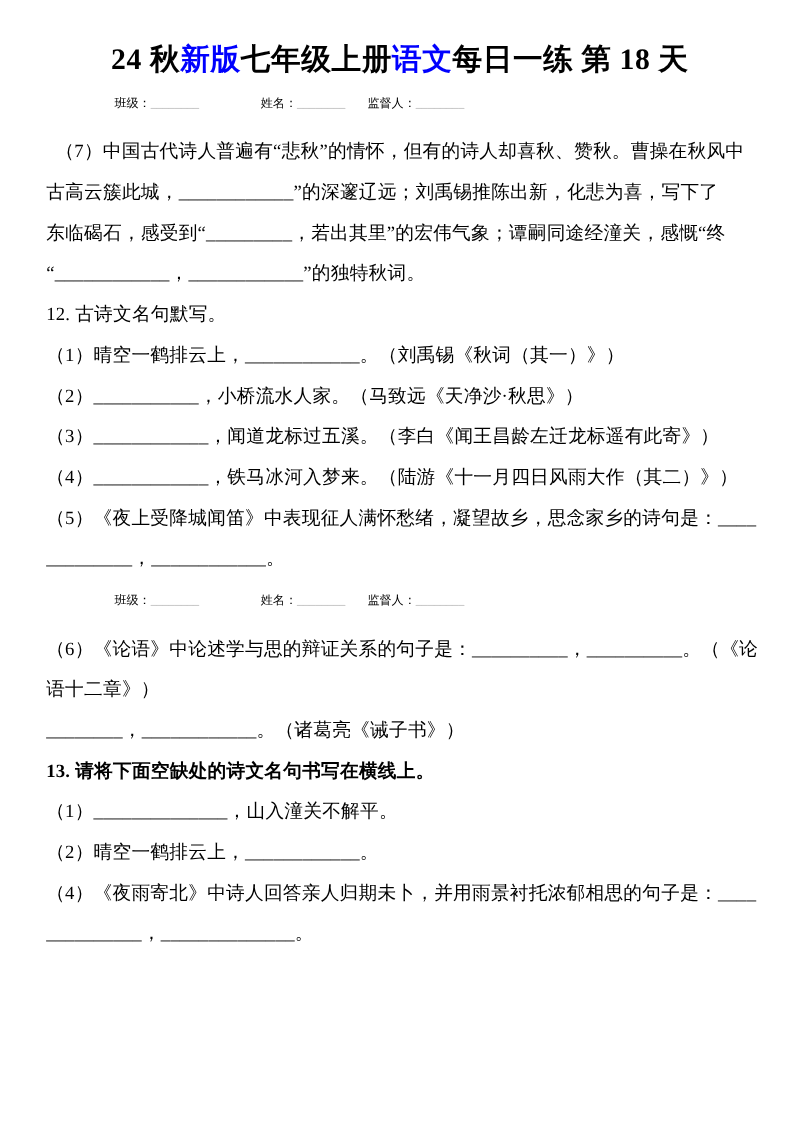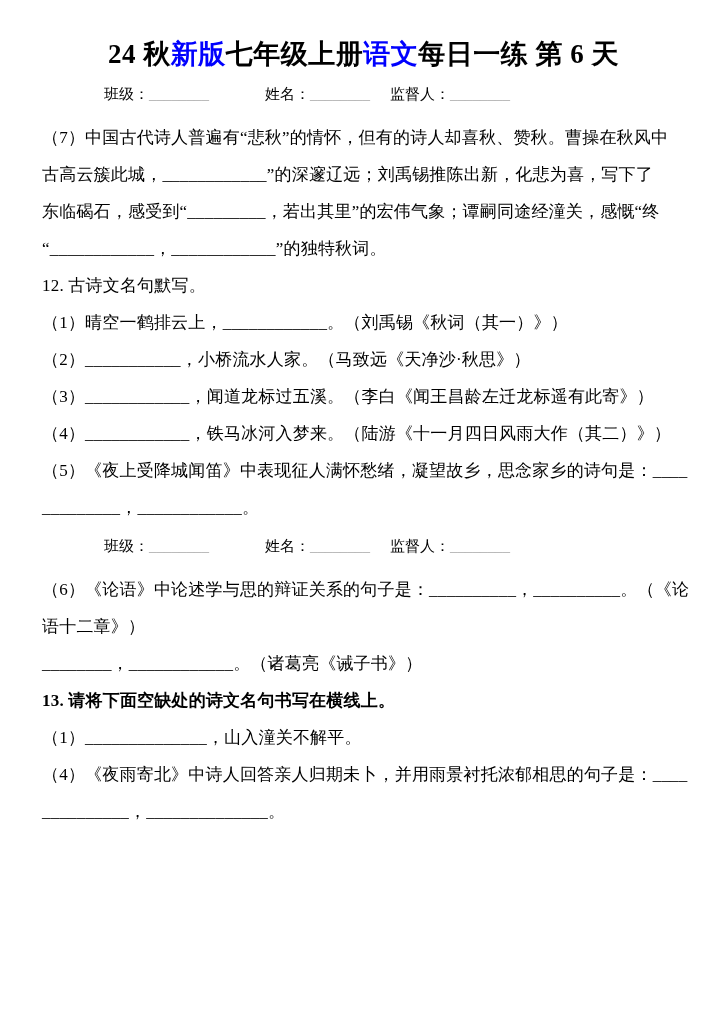--- a/index.html
+++ b/index.html
@@ -22,47 +22,47 @@
     line-height: 36px;
     white-space: nowrap;
     letter-spacing: 0.5px;
     margin: 0 0 7px 0;
   }
   .doc-title .hl { color: #0000fe; }
 
   .meta-row {
     display: flex;
     margin: 0 0 10px 62px;
-    font-size: 15px;
+    font-size: 11px;
     line-height: 30px;
     white-space: nowrap;
   }
   .meta-item-1 { margin-right: 56px; }
   .meta-item-2 { margin-right: 20px; }
   .meta-blank { color: #a8a8a8; }
 
   .line {
     font-size: 17px;
     line-height: 37px;
     white-space: nowrap;
     letter-spacing: 0.2px;
   }
   .line.bold { font-weight: 700; }
 
   .section-2 { margin-top: 5px; }
-  .para-first { margin-top: 2px; }
+  .para-first { margin-top: 2px; text-align: center; }
 </style>
 </head>
 <body>
 
 <div class="page">
   <div class="inner">
 
     <div>
-      <h1 class="doc-title"><span>24 秋</span><span class="hl">新版</span><span>七年级上册</span><span class="hl">语文</span><span>每日一练 第 6 天</span></h1>
+      <h1 class="doc-title"><span>24 秋</span><span class="hl">新版</span><span>七年级上册</span><span class="hl">语文</span><span>每日一练 第 18 天</span></h1>
 
       <div class="meta-row">
         <div class="meta-item-1"><span>班级：</span><span class="meta-blank">________</span></div>
         <div class="meta-item-2"><span>姓名：</span><span class="meta-blank">________</span></div>
         <div><span>监督人：</span><span class="meta-blank">________</span></div>
       </div>
 
       <div class="line para-first">（7）中国古代诗人普遍有“悲秋”的情怀，但有的诗人却喜秋、赞秋。曹操在秋风中</div>
       <div class="line">古高云簇此城，____________”的深邃辽远；刘禹锡推陈出新，化悲为喜，写下了</div>
       <div class="line">东临碣石，感受到“_________，若出其里”的宏伟气象；谭嗣同途经潼关，感慨“终</div>
@@ -85,18 +85,19 @@
         <div><span>监督人：</span><span class="meta-blank">________</span></div>
       </div>
 
       <div class="line para-first">（6）《论语》中论述学与思的辩证关系的句子是：__________，__________。（《论</div>
       <div class="line">语十二章》）</div>
 
       <div class="line">________，____________。（诸葛亮《诫子书》）</div>
 
       <div class="line bold">13. 请将下面空缺处的诗文名句书写在横线上。</div>
       <div class="line">（1）______________，山入潼关不解平。</div>
+      <div class="line">（2）晴空一鹤排云上，____________。</div>
       <div class="line">（4）《夜雨寄北》中诗人回答亲人归期未卜，并用雨景衬托浓郁相思的句子是：____</div>
       <div class="line">__________，______________。</div>
     </div>
 
   </div>
 </div>
 
 </body></html>

